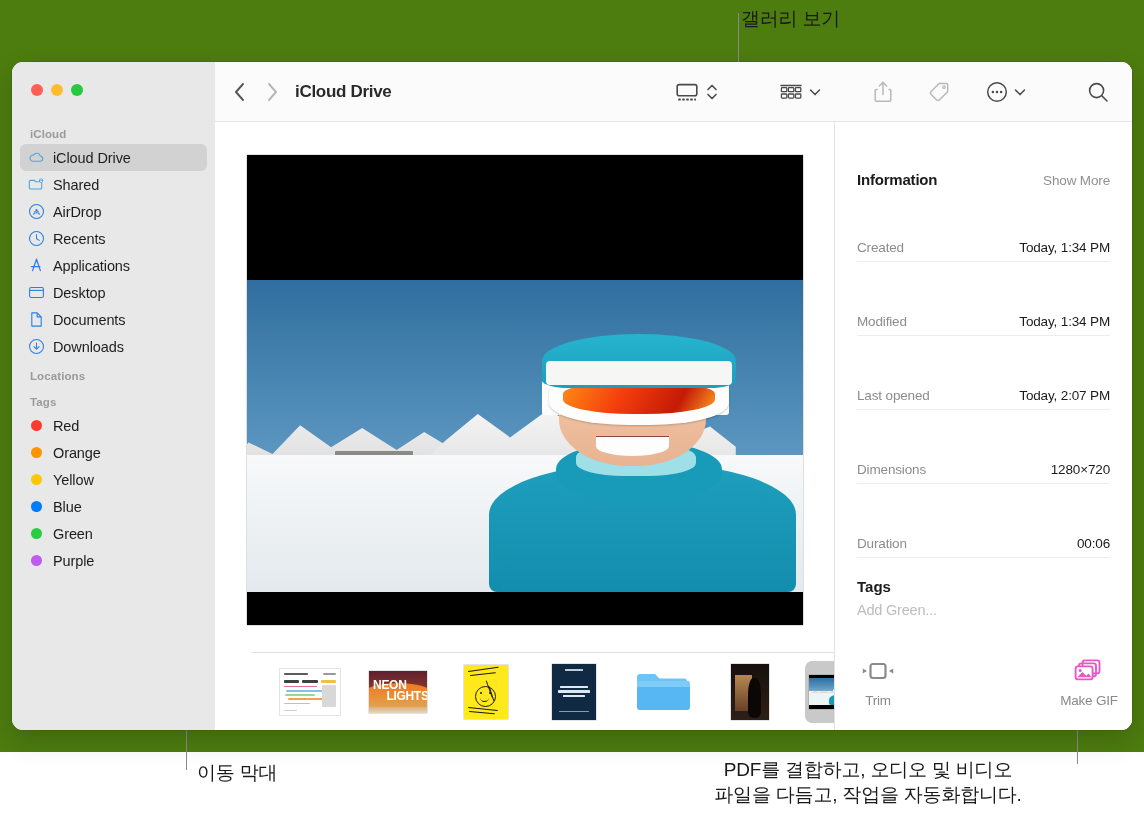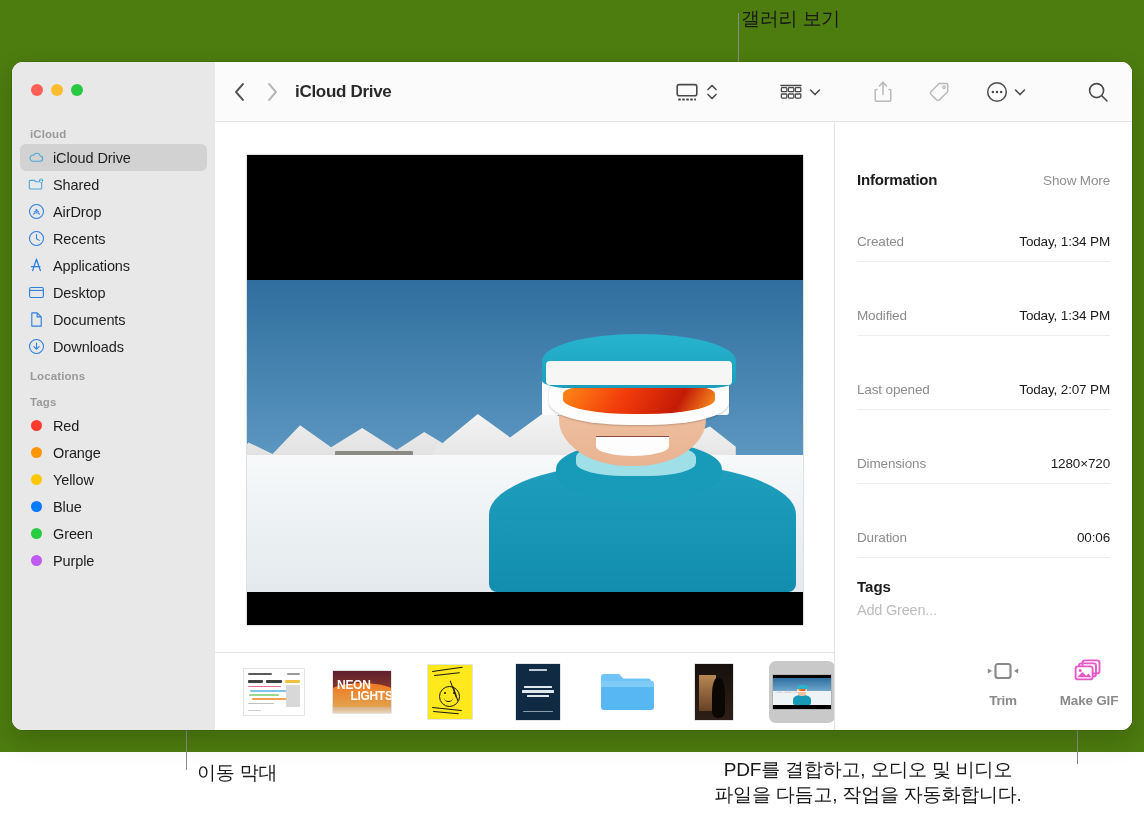--- a/index.html
+++ b/index.html
@@ -297,20 +297,21 @@
   #filmstrip {
     flex: 0 0 78px;
     border-top: 1px solid #e2e2e2;
     display: flex;
     align-items: center;
     padding: 0 26px;
     gap: 22px;
     box-sizing: border-box;
     background: #ffffff;
     overflow: hidden;
+    margin-left: 36px;
   }
   .thumb-wrap {
     display: flex;
     align-items: center;
     justify-content: center;
     width: 66px;
     height: 62px;
     border-radius: 7px;
     flex: 0 0 66px;
   }
@@ -387,41 +388,40 @@
   #file-meta {
     font-size: 14px; color: #8c8c8c; margin-top: 3px; letter-spacing: -0.2px;
   }
   .sec-head-row {
     display: flex; align-items: baseline; justify-content: space-between;
     margin-top: 27px; margin-bottom: 5px;
   }
   .sec-title { font-size: 15px; font-weight: bold; color: #1b1b1b; letter-spacing: -0.2px; }
   .sec-link { font-size: 13.5px; color: #909090; letter-spacing: -0.15px; }
   .info-row {
-    display: flex; justify-content: space-between; 
+    display: flex; justify-content: space-between; align-items: center;
     height: 27px;
     border-bottom: 1px solid #ededed;
     font-size: 13.5px;
     letter-spacing: -0.15px;
     margin-top: 46px;
   }
   .info-row:last-of-type { border-bottom: none; }
   .info-k { color: #8c8c8c; }
   .info-v { color: #1b1b1b; }
   .tags-title { font-size: 15px; font-weight: bold; color: #1b1b1b; margin-top: 20px; }
   .tags-ph { font-size: 14.5px; color: #bdbdbd; margin-top: 7px; letter-spacing: -0.2px; }
 
   #quick-actions {
     flex: 0 0 88px;
     display: flex;
     align-items: flex-start;
-    justify-content: flex-end;
+    justify-content: space-between;
     padding-top: 14px;
     box-sizing: border-box;
-    font-weight: bold;
   }
   .qa {
     display: flex; flex-direction: column; align-items: center; gap: 7px;
     width: 86px;
   }
   .qa-ico { height: 30px; display: flex; align-items: center; justify-content: center; }
   .qa-label { font-size: 13.5px; color: #8a8a8a; letter-spacing: -0.2px; }
 </style>
 </head>
 <body>

